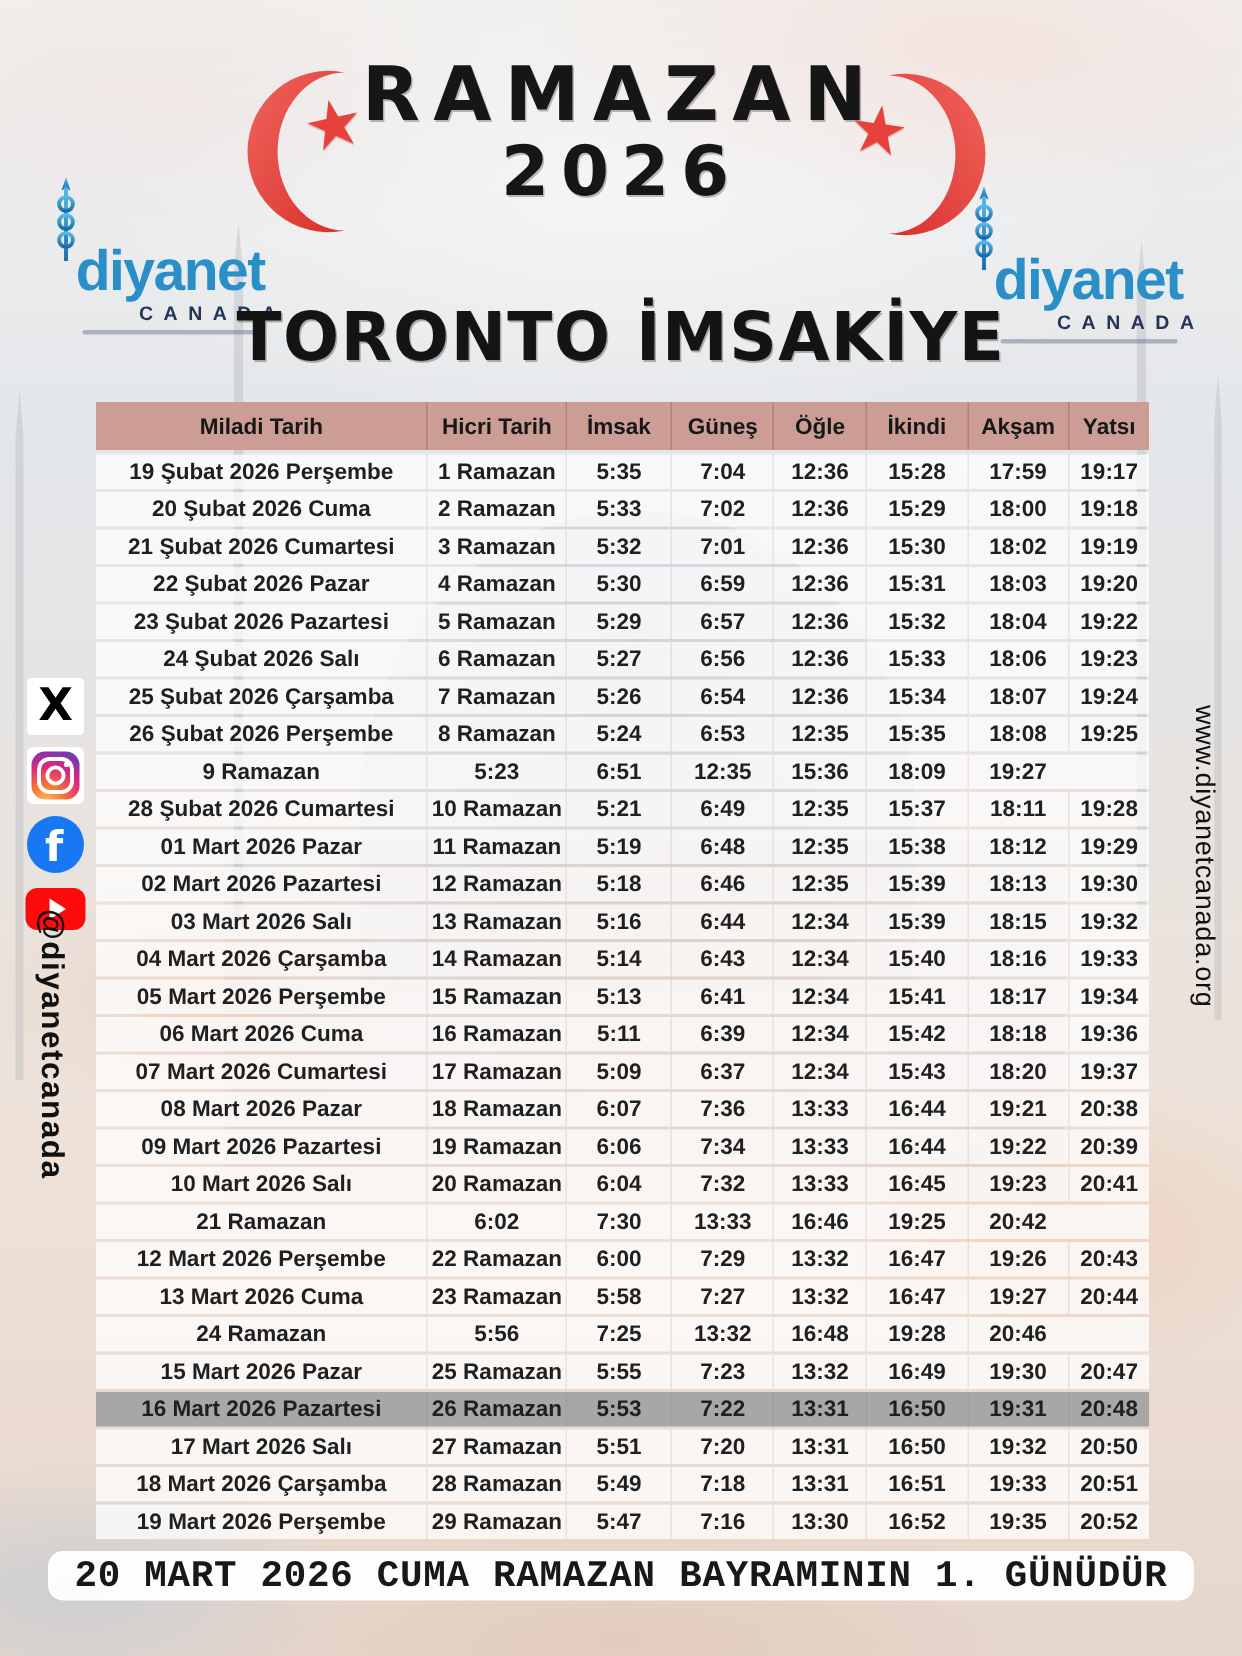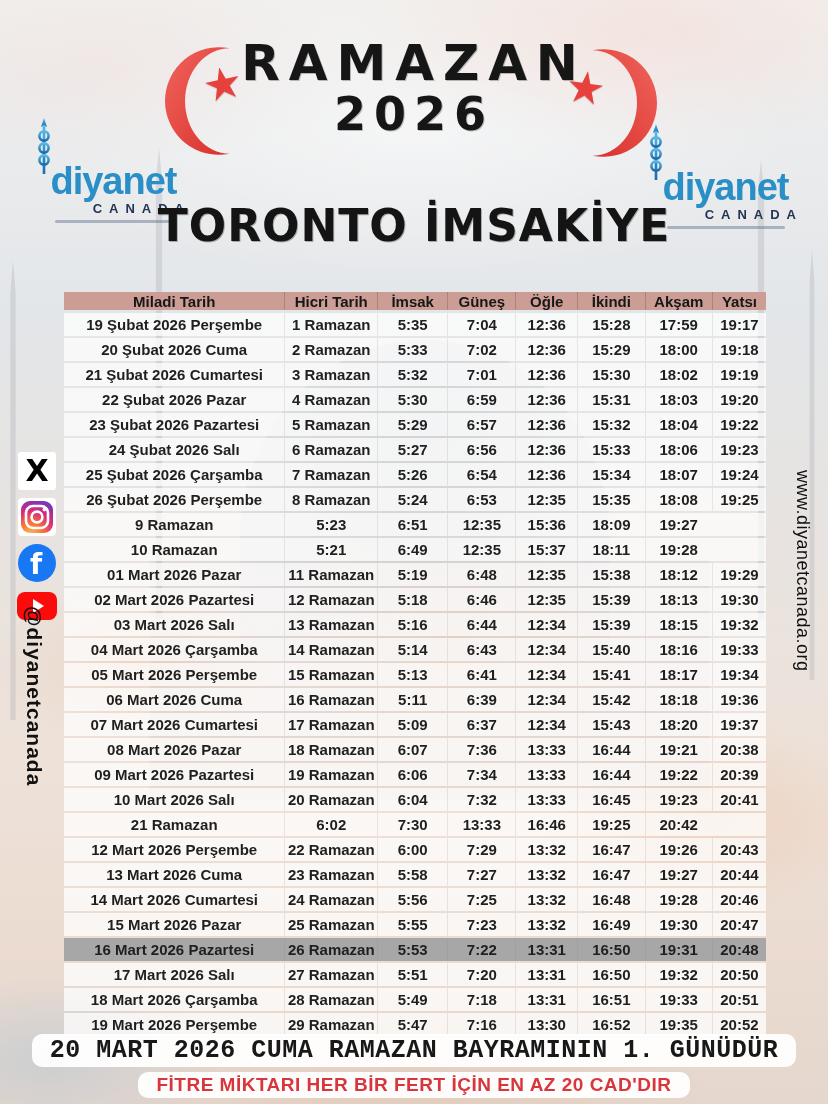--- a/index.html
+++ b/index.html
@@ -62,22 +62,22 @@
     color:#2a8fc7;letter-spacing:-1px;line-height:1;font-family:"Liberation Sans",sans-serif;}
   .logo-spire{position:absolute;left:-3px;top:-44px;}
   .logo-country{font-size:13px;font-weight:600;letter-spacing:7px;color:#233457;
     margin-top:1px;padding-left:6px;text-align:right;}
   .logo-tagline{width:118px;height:3px;border-radius:2px;margin:4px auto 0;
     background:rgba(95,108,140,.45);}
 
   
   .prayer-table{position:absolute;left:64px;top:268px;width:702px;
     --cols:31.4% 13.2% 10% 9.7% 8.8% 9.6% 9.6% 7.7%;}
-  .t-hrow{display:grid;grid-template-columns:var(--cols);height:18px;
-    background:#cb9d95;margin-bottom:3px;align-items:stretch;margin-top:24px;}
+  .t-hrow{display:grid;grid-template-columns:var(--cols);height:32px;
+    background:#cb9d95;margin-bottom:3px;align-items:stretch;}
   .t-row{display:grid;grid-template-columns:var(--cols);height:23px;
     margin-bottom:2px;background:rgba(255,255,255,.74);align-items:stretch;}
   .t-row.highlight{background:#a7a7a7;}
   .t-cell{display:flex;align-items:center;justify-content:center;
     font-size:15px;font-weight:700;color:#1f1f1f;white-space:nowrap;}
   .t-row .t-cell:not(:first-child){border-left:1px solid rgba(150,120,115,.16);}
   .t-hrow .t-cell{font-size:15px;color:#171717;}
   .t-hrow .t-cell:not(:first-child){border-left:1px solid rgba(140,95,88,.45);}
 
   
@@ -294,20 +294,21 @@
         <div class="t-row">
           <div class="t-cell">9 Ramazan</div>
           <div class="t-cell">5:23</div>
           <div class="t-cell">6:51</div>
           <div class="t-cell">12:35</div>
           <div class="t-cell">15:36</div>
           <div class="t-cell">18:09</div>
           <div class="t-cell">19:27</div>
         </div>
         <div class="t-row">
+          <div class="t-cell">28 Şubat 2026 Cumartesi</div>
           <div class="t-cell">10 Ramazan</div>
           <div class="t-cell">5:21</div>
           <div class="t-cell">6:49</div>
           <div class="t-cell">12:35</div>
           <div class="t-cell">15:37</div>
           <div class="t-cell">18:11</div>
           <div class="t-cell">19:28</div>
         </div>
         <div class="t-row">
           <div class="t-cell">01 Mart 2026 Pazar</div>
@@ -432,21 +433,20 @@
           <div class="t-cell">13 Mart 2026 Cuma</div>
           <div class="t-cell">23 Ramazan</div>
           <div class="t-cell">5:58</div>
           <div class="t-cell">7:27</div>
           <div class="t-cell">13:32</div>
           <div class="t-cell">16:47</div>
           <div class="t-cell">19:27</div>
           <div class="t-cell">20:44</div>
         </div>
         <div class="t-row">
-          <div class="t-cell">14 Mart 2026 Cumartesi</div>
           <div class="t-cell">24 Ramazan</div>
           <div class="t-cell">5:56</div>
           <div class="t-cell">7:25</div>
           <div class="t-cell">13:32</div>
           <div class="t-cell">16:48</div>
           <div class="t-cell">19:28</div>
           <div class="t-cell">20:46</div>
         </div>
         <div class="t-row">
           <div class="t-cell">15 Mart 2026 Pazar</div>
@@ -526,16 +526,15 @@
     <div class="yt-box">
       <div class="yt-tri"></div>
     </div>
   </div>
   <div class="social-handle">@diyanetcanada</div>
 
   <div class="website-vertical">www.diyanetcanada.org</div>
 
   <div class="footer">
     <div class="pill pill-1">20 MART 2026 CUMA RAMAZAN BAYRAMININ 1. GÜNÜDÜR</div>
-    <div class="pill pill-2">FİTRE MİKTARI HER BİR FERT İÇİN EN AZ 20 CAD'DIR</div>
   </div>
 
 </div>
 
 </body></html>

